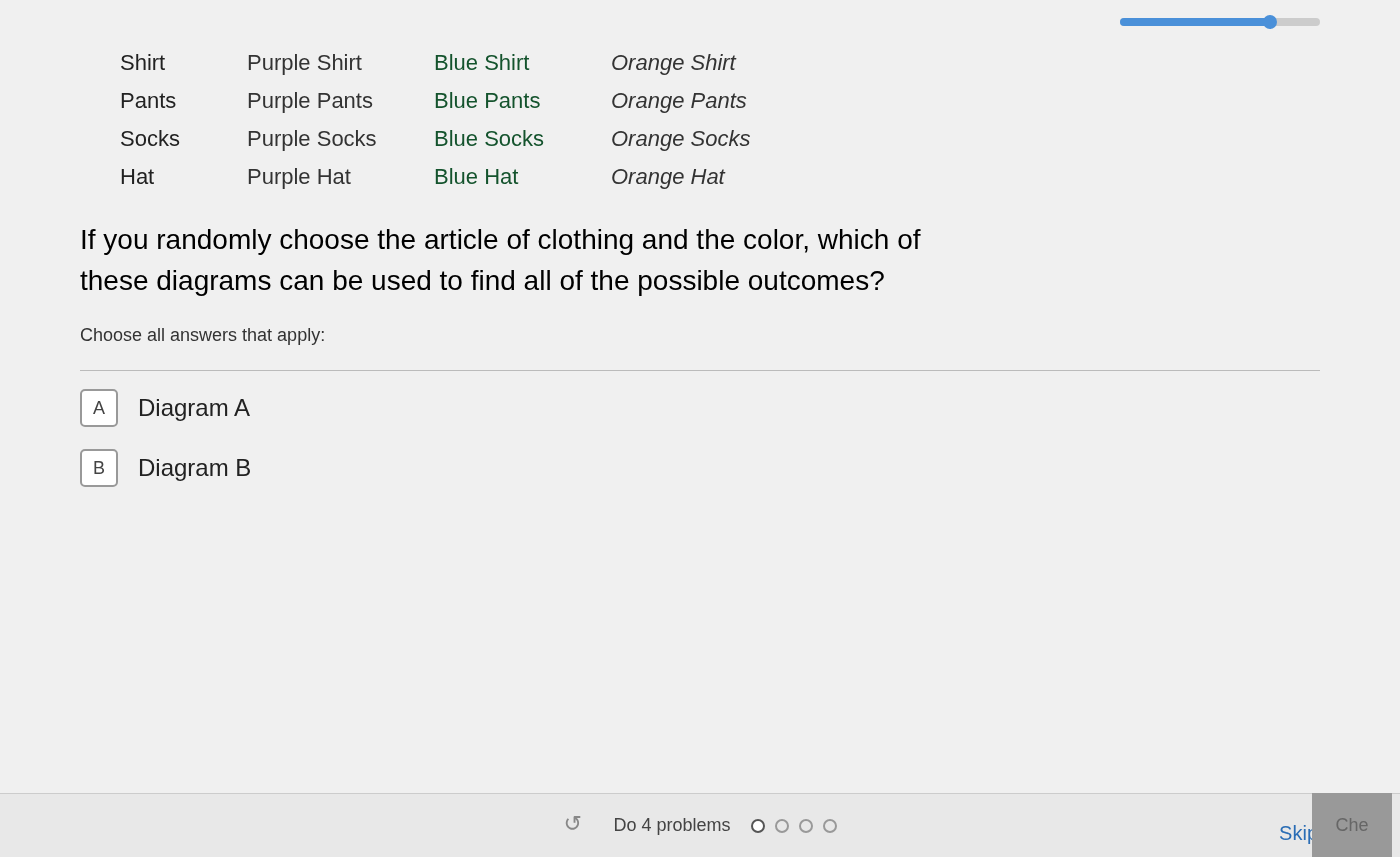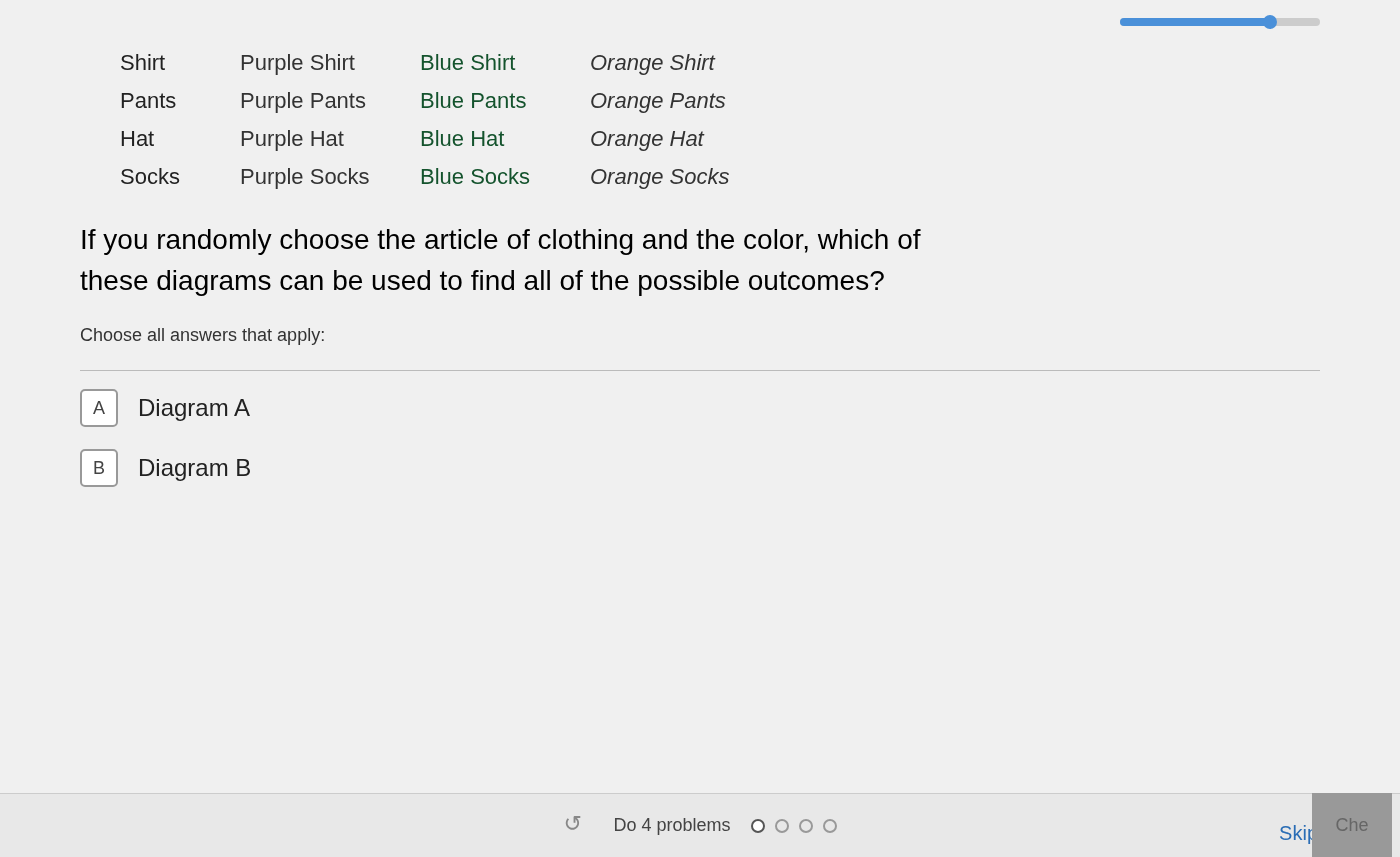--- a/index.html
+++ b/index.html
@@ -53,21 +53,21 @@
     
     .clothing-table {
       margin-top: 30px;
       margin-left: 40px;
     }
 
     .table-row {
       display: flex;
       align-items: center;
       margin-bottom: 12px;
-      gap: 0;
+      gap: 7px;
     }
 
     .col-category {
       width: 120px;
       font-size: 22px;
       color: #222;
       font-weight: normal;
     }
 
     .col-purple {
@@ -241,31 +241,31 @@
     </div>
 
     <div class="table-row">
       <span class="col-category">Pants</span>
       <span class="col-purple">Purple Pants</span>
       <span class="col-blue">Blue Pants</span>
       <span class="col-orange">Orange Pants</span>
     </div>
 
     <div class="table-row">
+      <span class="col-category">Socks</span>
+      <span class="col-purple">Purple Socks</span>
+      <span class="col-blue">Blue Socks</span>
+      <span class="col-orange">Orange Socks</span>
+    </div>
+
+    <div class="table-row">
       <span class="col-category">Hat</span>
       <span class="col-purple">Purple Hat</span>
       <span class="col-blue">Blue Hat</span>
       <span class="col-orange">Orange Hat</span>
-    </div>
-
-    <div class="table-row">
-      <span class="col-category">Socks</span>
-      <span class="col-purple">Purple Socks</span>
-      <span class="col-blue">Blue Socks</span>
-      <span class="col-orange">Orange Socks</span>
     </div>
 
   </div>
 
   <div class="question-text">If you randomly choose the article of clothing and the color, which of these diagrams can be used to find all of the possible outcomes?</div>
 
   <div class="choose-label">Choose all answers that apply:</div>
 
   <div class="divider"></div>
 

